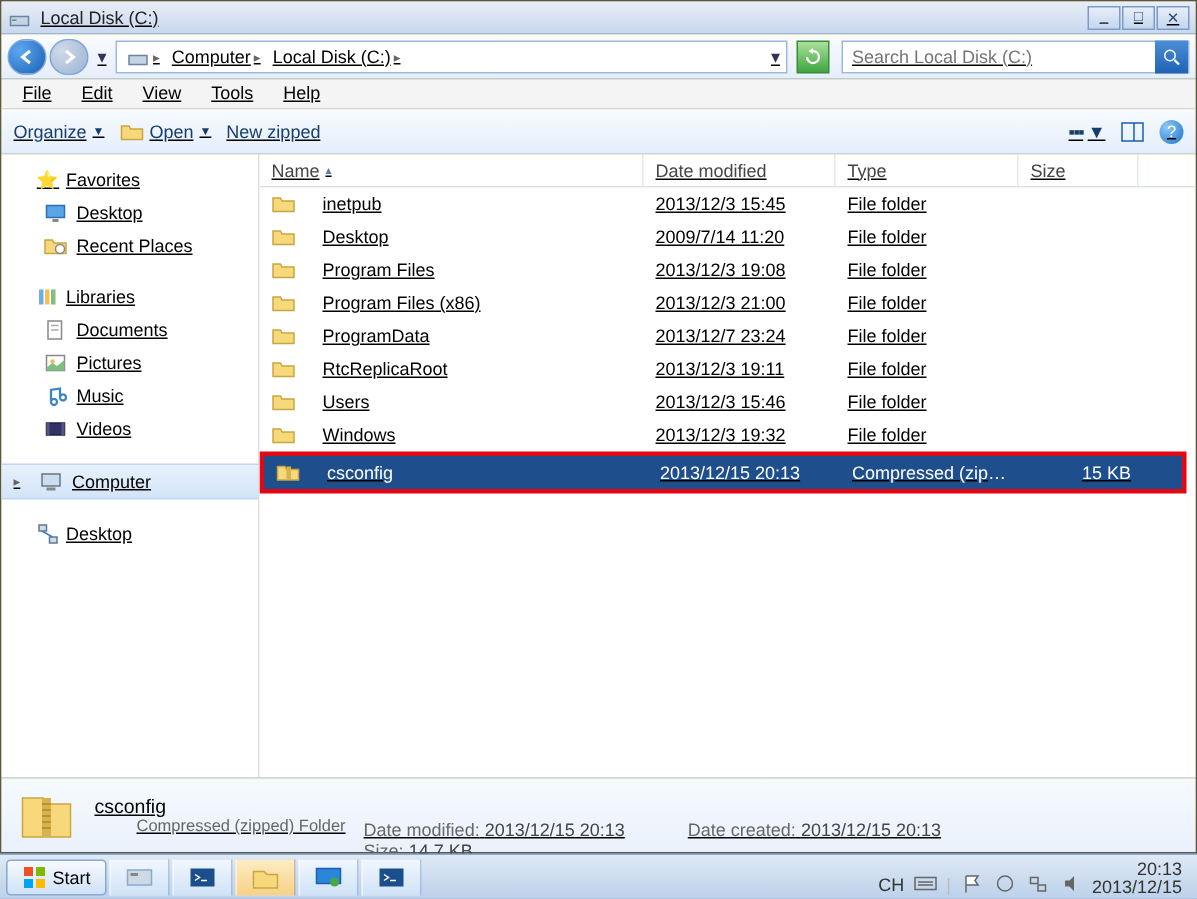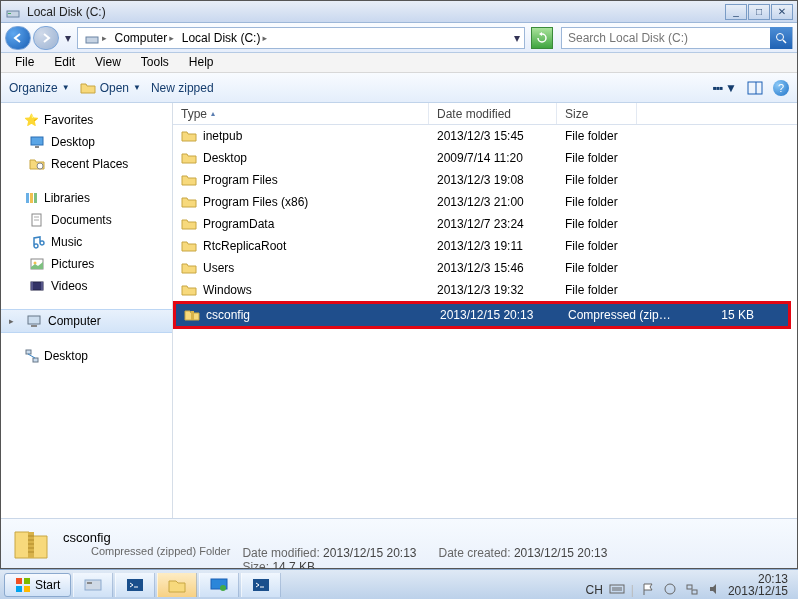--- a/index.html
+++ b/index.html
@@ -1,18 +1,18 @@
 <!DOCTYPE html>
 <html><head>
 <meta charset="utf-8">
 <style>
 * { margin: 0; padding: 0; box-sizing: border-box; font-family: "Segoe UI", Tahoma, sans-serif; font-size: 12px; }
 body { background: #3a6ea5; width: 798px; height: 599px; overflow: hidden; }
 
-.window { background: #fde047; border: 1px solid #555; position: absolute; top: 0; left: 0; right: 0; bottom: 30px; display: flex; flex-direction: column; }
+.window { background: #fde047; border: 1px solid #555; position: absolute; top: 0; left: 0; right: 0; bottom: 30px; display: flex; flex-direction: column; text-decoration: underline; }
 
 
 .titlebar { height: 22px; background: linear-gradient(#e8eef7, #c9d8ef); display: flex; align-items: center; padding: 0 4px; border-bottom: 1px solid #9db7d8; }
 .titlebar .icon { width: 16px; height: 16px; margin-right: 6px; }
 .titlebar .title { flex: 1; font-size: 12px; color: #222; }
 .titlebar .win-btns { display: flex; gap: 1px; }
 .titlebar .win-btns span { width: 22px; height: 16px; background: linear-gradient(#e8eef7,#c5d6ee); border: 1px solid #7a9cc6; display: flex; align-items: center; justify-content: center; font-size: 10px; color: #2b4a73; cursor: default; }
 
 
 .navbar { height: 30px; background: linear-gradient(#fafcff,#e6eefb); border-bottom: 1px solid #b5cae4; display: flex; align-items: center; padding: 2px 4px; gap: 2px; }
@@ -50,29 +50,29 @@
 .fileicon { width: 16px; height: 16px; display: inline-flex; align-items: center; justify-content: center; }
 
 .content { flex: 1; display: flex; flex-direction: column; }
 .colheader { height: 22px; border-bottom: 1px solid #d8e1ee; display: flex; align-items: center; background: #fff; }
 .colheader .col { padding: 0 8px; border-right: 1px solid #e3e9f2; height: 100%; display: flex; align-items: center; color: #444; }
 .colheader .col .sort { font-size: 8px; margin-left: 4px; color: #5a7db0; }
 .filelist { flex: 1; overflow: auto; background: #fff; }
 .filelist .row { display: flex; align-items: center; height: 22px; }
 .filelist .row.sel { background: #1f4e8c; color: #fff; }
 .filelist .row .cell { padding: 0 8px; overflow: hidden; white-space: nowrap; text-overflow: ellipsis; }
-.filelist .row .namecell { display: flex; align-items: center; gap: 6px; }
+.filelist .row .namecell { display: flex; align-items: center; gap: 18px; }
 .highlight-box { border: 3px solid #e30613; margin: 0 6px 0 0; }
 
 
 .details { height: 50px; border-top: 1px solid #cad7e8; background: linear-gradient(#f6faff,#eaf1fb); display: flex; align-items: center; padding: 4px 10px; gap: 12px; }
 .details .bigicon { width: 40px; height: 40px; }
 .details .dname { font-size: 13px; }
 .details .dtype { color: #666; font-size: 11px; margin-left: 28px; }
-.details .meta { display: flex; gap: 22px; font-size: 11px; color: #444; margin-top: 32px; }
+.details .meta { display: flex; gap: 42px; font-size: 11px; color: #444; margin-top: 32px; }
 .details .meta .lbl { color: #666; }
 
 
 .taskbar { position: absolute; bottom: 0; left: 0; right: 0; height: 30px; background: linear-gradient(#dfe9f5,#bcd1ea); border-top: 1px solid #8ba9ce; display: flex; align-items: center; padding: 0 4px; gap: 2px; }
 .taskbar .start { height: 24px; padding: 0 10px; display: flex; align-items: center; gap: 4px; background: linear-gradient(#f7faff,#cfe1f6); border: 1px solid #8ba9ce; border-radius: 3px; }
 .taskbar .tbtn { width: 40px; height: 24px; background: linear-gradient(#f1f7fe,#cfe1f6); display: flex; align-items: center; justify-content: center; border-left: 1px solid rgba(255,255,255,0.6); border-right: 1px solid rgba(120,150,190,0.5); }
 .taskbar .tbtn.active { background: linear-gradient(#fdecc4,#f7d184); }
 .taskbar .tray { margin-left: auto; display: flex; align-items: flex-end; gap: 6px; padding-right: 6px; font-size: 11px; color: #333; }
 .taskbar .tray .clock { text-align: right; line-height: 12px; font-size: 11px; }
 .taskbar .tray .trayicon { width: 16px; height: 16px; display: flex; align-items: center; justify-content: center; color: #555; }
@@ -233,38 +233,38 @@
                 <rect x="3" y="2" width="9" height="12" fill="#fff" stroke="#888"></rect>
                 <line x1="5" y1="5" x2="10" y2="5" stroke="#aaa"></line>
                 <line x1="5" y1="8" x2="10" y2="8" stroke="#aaa"></line>
               </svg>
             </span>
             <span>Documents</span>
           </div>
         <div class="gitem">
             <span class="fileicon">
               <svg width="16" height="16">
-                <path d="M5 12a2 2 0 1 0 0-0.1V4l6-1v6a2 2 0 1 0 0-0.1" fill="none" stroke="#3a84c4" stroke-width="1.5"></path>
-              </svg>
-            </span>
-            <span>Music</span>
-          </div>
-        <div class="gitem">
-            <span class="fileicon">
-              <svg width="16" height="16">
                 <rect x="2" y="3" width="12" height="10" fill="#fff" stroke="#888"></rect>
                 <circle cx="6" cy="7" r="1.5" fill="#f0c050"></circle>
                 <path d="M2 11l4-3 3 2 5-4v7H2z" fill="#7ec080"></path>
               </svg>
             </span>
             <span>Pictures</span>
           </div>
         <div class="gitem">
             <span class="fileicon">
               <svg width="16" height="16">
+                <path d="M5 12a2 2 0 1 0 0-0.1V4l6-1v6a2 2 0 1 0 0-0.1" fill="none" stroke="#3a84c4" stroke-width="1.5"></path>
+              </svg>
+            </span>
+            <span>Music</span>
+          </div>
+        <div class="gitem">
+            <span class="fileicon">
+              <svg width="16" height="16">
                 <rect x="2" y="4" width="12" height="8" fill="#336" stroke="#224"></rect>
                 <rect x="2" y="4" width="2" height="8" fill="#558"></rect>
                 <rect x="12" y="4" width="2" height="8" fill="#558"></rect>
               </svg>
             </span>
             <span>Videos</span>
           </div>
       </div>
       <div class="group">
         <div class="ghead gitem sel" style="padding-left:8px">
@@ -289,25 +289,28 @@
               </svg>
             </span>
             <span>Desktop</span>
           </div>
       </div>
     </div>
 
     <div class="content">
       <div class="colheader">
         <div class="col" style="width:256px">
-            <span>Type</span>
+            <span>Name</span>
             <span class="sort">▴</span>
           </div>
         <div class="col" style="width:128px">
             <span>Date modified</span>
+          </div>
+        <div class="col" style="width:122px">
+            <span>Type</span>
           </div>
         <div class="col" style="width:80px">
             <span>Size</span>
           </div>
       </div>
       <div class="filelist" id="filelist">
           <div class="row">
             <div class="cell namecell" style="width:256px">
               <span class="fileicon">
                 <svg width="16" height="16">

